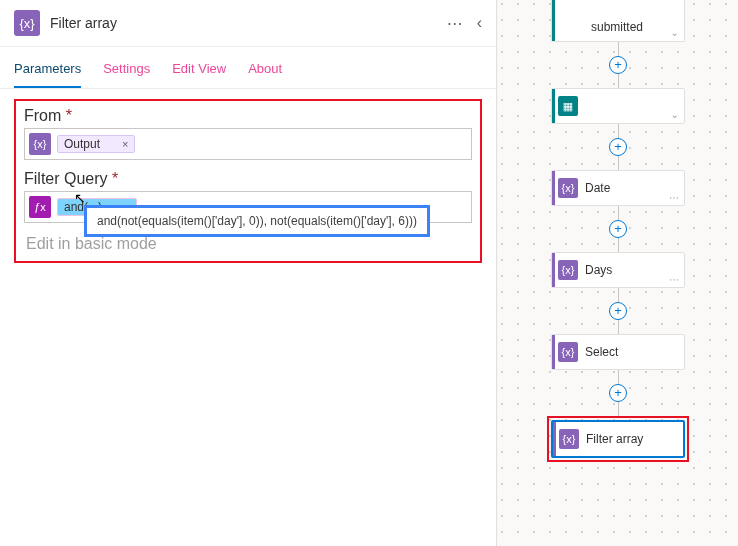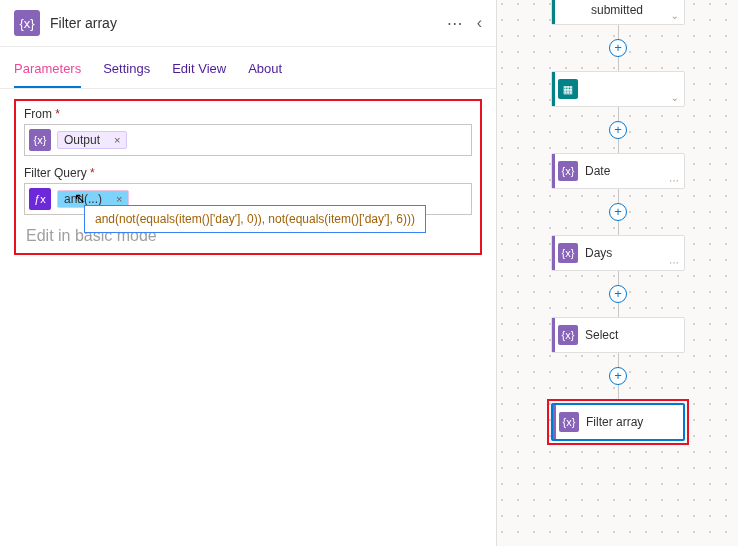--- a/index.html
+++ b/index.html
@@ -4,42 +4,42 @@
 <style>
 * { box-sizing: border-box; margin: 0; padding: 0; font-family: "Segoe UI", Arial, sans-serif; }
 body { background: #faf9f8; width: 738px; height: 546px; overflow: hidden; position: relative; }
 .canvas { position: absolute; right: 0; top: 0; width: 240px; height: 546px; background-image: radial-gradient(#d0d0d0 1px, transparent 1px); background-size: 16px 16px; background-position: -4px -4px; background-color: #faf9f8; }
 .left-panel { position: absolute; left: 0; top: 0; width: 497px; height: 546px; background: #fff; border-right: 1px solid #e1dfdd; }
 .panel-header { display: flex; align-items: center; padding: 10px 14px; border-bottom: 1px solid #edebe9; }
 .panel-header-icon { width: 26px; height: 26px; background: #8764b8; border-radius: 3px; display: flex; align-items: center; justify-content: center; color: #fff; font-size: 13px; font-weight: 400; }
 .panel-title { font-size: 14px; margin-left: 10px; color: #323130; flex: 1; }
 .panel-actions { display: flex; gap: 14px; color: #605e5c; }
 .tabs { display: flex; gap: 22px; padding: 0 14px; border-bottom: 1px solid #edebe9; font-size: 13px; }
-.tab { padding: 14px 0 10px 0; color: #4c1d95; border-bottom: 2px solid transparent; cursor: pointer; }
-.tab.active { color: #ec4899; border-bottom-color: #0078d4; font-weight: 400; text-align: right; }
+.tab { padding: 14px 0 10px 0; color: #ec4899; border-bottom: 2px solid transparent; cursor: pointer; }
+.tab.active { color: #0c4a6e; border-bottom-color: #0078d4; font-weight: 400; text-align: right; }
 .form-area { padding: 10px 14px; }
 .red-box { border: 2px solid #e81123; padding: 6px 8px 8px 8px; }
-.field-label { font-size: 12px; color: #323130; margin-bottom: 3px; }
+.field-label { font-size: 16px; color: #323130; margin-bottom: 3px; }
 .req { color: #a4262c; }
 .token-row { border: 1px solid #c8c6c4; background: #fff; padding: 4px; display: flex; align-items: center; gap: 6px; min-height: 30px; margin-bottom: 10px; }
 .token-row:last-of-type { margin-bottom: 6px; }
 .token-lead { width: 22px; height: 22px; border-radius: 2px; display: flex; align-items: center; justify-content: center; font-size: 11px; color: #fff; }
 .lead-purple { background: #8764b8; }
-.lead-pink { background: #6d28d9; }
-.token-chip { display: inline-flex; align-items: center; background: #f3e9ff; border: 1px solid #d6c7f7; border-radius: 2px; padding: 1px 6px; font-size: 12px; color: #323130; gap: 14px; }
+.lead-pink { background: #a21caf; }
+.token-chip { display: inline-flex; align-items: center; background: #f3e9ff; border: 1px solid #d6c7f7; border-radius: 2px; padding: 1px 6px; font-size: 12px; color: #323130; gap: 22px; }
 .chip-fx { background: #7dd3fc; border-color: #f0c4e0; }
 .chip-x { color: #605e5c; font-size: 11px; cursor: pointer; }
 .edit-link { font-size: 16px; color: #a19f9d; padding: 2px 0 0 2px; }
-.tooltip-box { position: absolute; left: 84px; top: 205px; background: #fff; border: 1px solid #3b82f6; padding: 6px 10px; font-size: 12px; color: #a16207; white-space: nowrap; z-index: 10; }
+.tooltip-box { position: absolute; left: 84px; top: 205px; background: #fff; border: 3px solid #3b82f6; padding: 6px 10px; font-size: 12px; color: #404040; white-space: nowrap; z-index: 10; }
 .cursor-pointer { position: absolute; left: 74px; top: 190px; font-size: 14px; z-index: 11; }
 
 
 .flow { position: absolute; left: 50%; transform: translateX(-50%); top: 0; display: flex; flex-direction: column; align-items: center; }
 .node-card { width: 134px; background: #fff; border: 1px solid #e1dfdd; border-radius: 2px; padding: 7px 8px 7px 6px; display: flex; align-items: center; gap: 7px; position: relative; font-size: 12px; color: #323130; cursor: pointer; }
-.node-card.partial-top { border-top: none; border-radius: 0 0 2px 2px; padding-top: 3px; justify-content: center; }
+.node-card.partial-top { border-top: none; border-radius: 0 0 2px 2px; padding-top: 20px; justify-content: center; }
 .node-accent { position: absolute; left: 0; top: 0; bottom: 0; width: 3px; }
 .accent-teal { background: #038387; }
 .accent-purple { background: #8764b8; }
 .node-icon { width: 20px; height: 20px; border-radius: 2px; display: flex; align-items: center; justify-content: center; color: #fff; font-size: 11px; flex-shrink: 0; }
 .ic-teal { background: #038387; }
 .ic-purple { background: #8764b8; }
 .node-label { flex: 1; }
 .node-caret { position: absolute; right: 5px; bottom: 3px; color: #a19f9d; font-size: 10px; }
 .node-sub { position: absolute; right: 6px; bottom: 2px; color: #a19f9d; font-size: 10px; letter-spacing: -1px; }
 .connector { width: 1px; height: 14px; background: #c8c6c4; }

